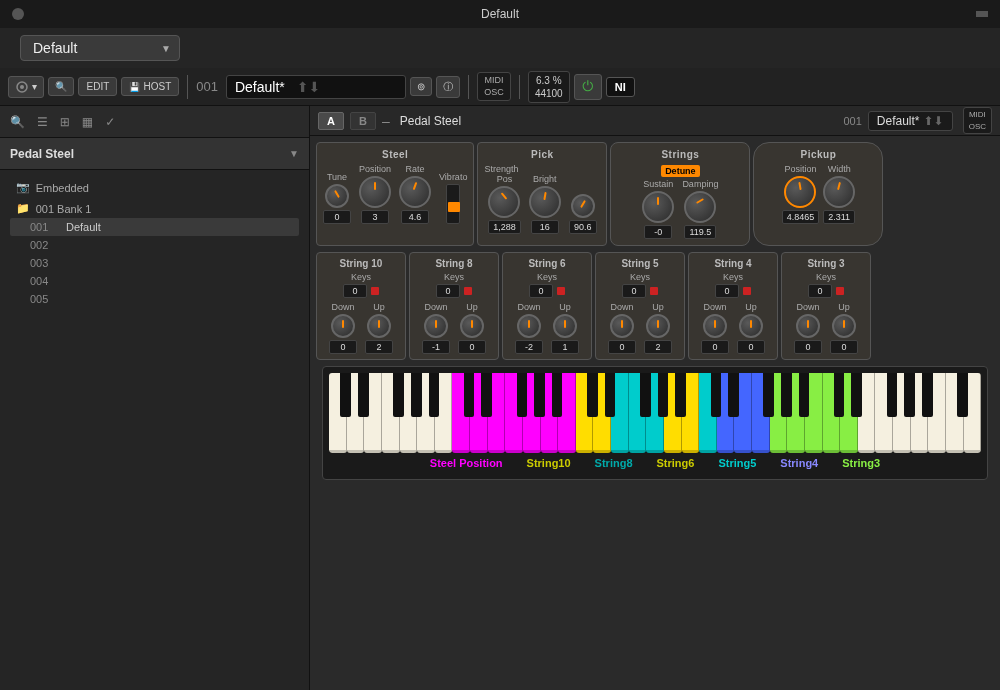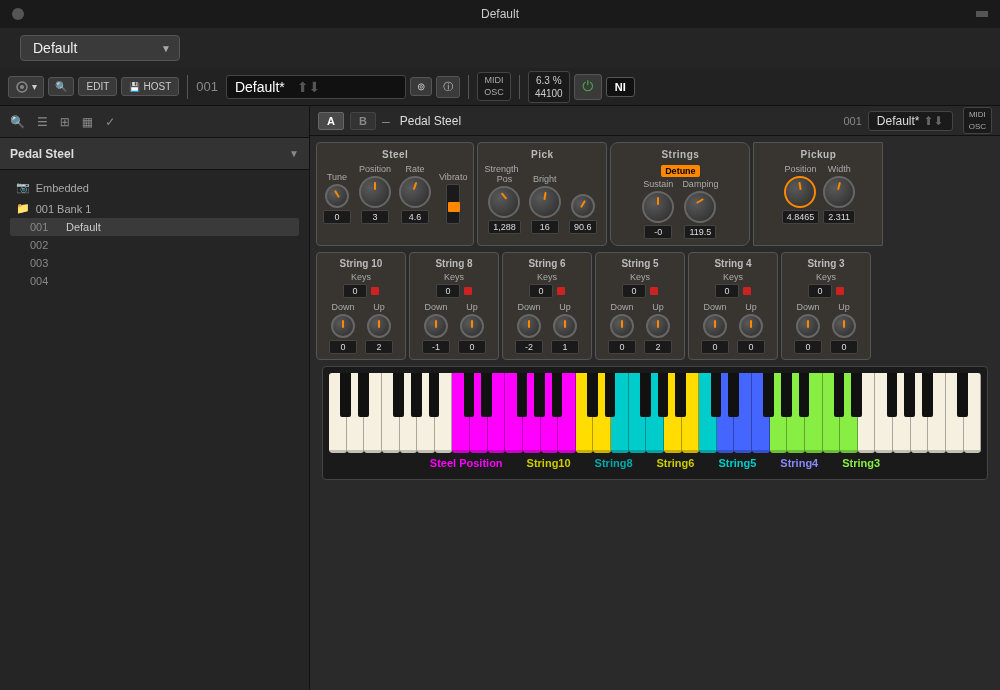--- a/index.html
+++ b/index.html
@@ -385,21 +385,21 @@
       background: #383530;
       border: 1px solid #555;
       border-radius: 8px;
       padding: 6px;
       min-width: 140px;
     }
     
     .pickup-module {
       background: #383530;
       border: 1px solid #555;
-      border-radius: 1px;
+      border-radius: 16px;
       padding: 6px;
       min-width: 130px;
     }
     
     .orange-text { color: #ff8800; }
     .vertical-slider {
       width: 14px;
       height: 40px;
       background: #1a1a1a;
       border: 1px solid #444;
@@ -574,20 +574,24 @@
               <div class="sidebar-preset-item">
                 <span class="num">002</span>
                 <span class="name empty"><empty></empty></span>
               </div>
               <div class="sidebar-preset-item">
                 <span class="num">003</span>
                 <span class="name empty"><empty></empty></span>
               </div>
               <div class="sidebar-preset-item">
                 <span class="num">004</span>
+                <span class="name empty"><empty></empty></span>
+              </div>
+              <div class="sidebar-preset-item">
+                <span class="num">005</span>
                 <span class="name empty"><empty></empty></span>
               </div>
             </div>
         </div>
       </div>
     </div>
   </div>
 
   <div id="right-panel">
 

